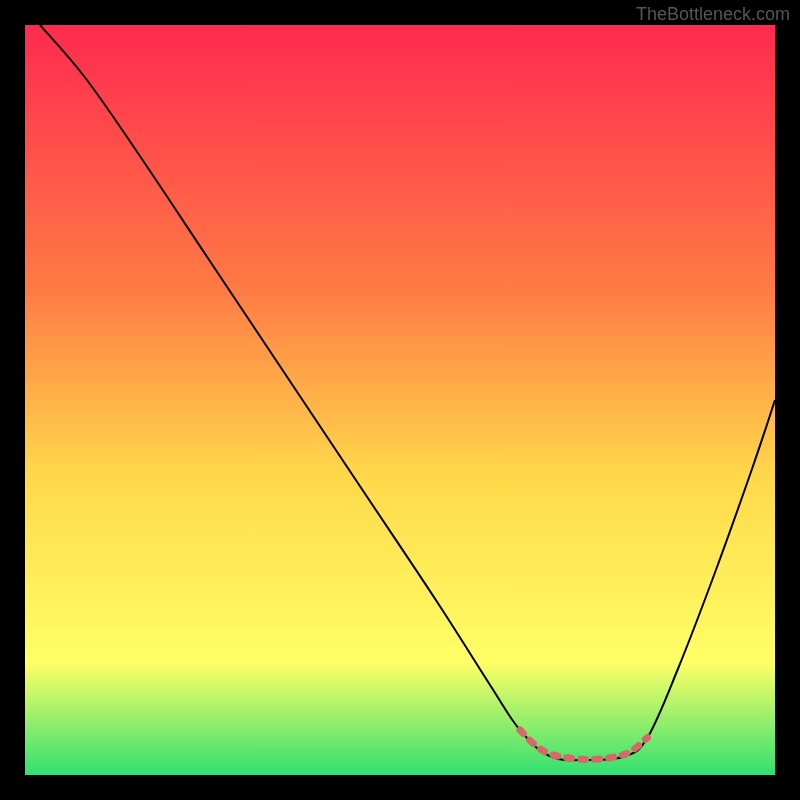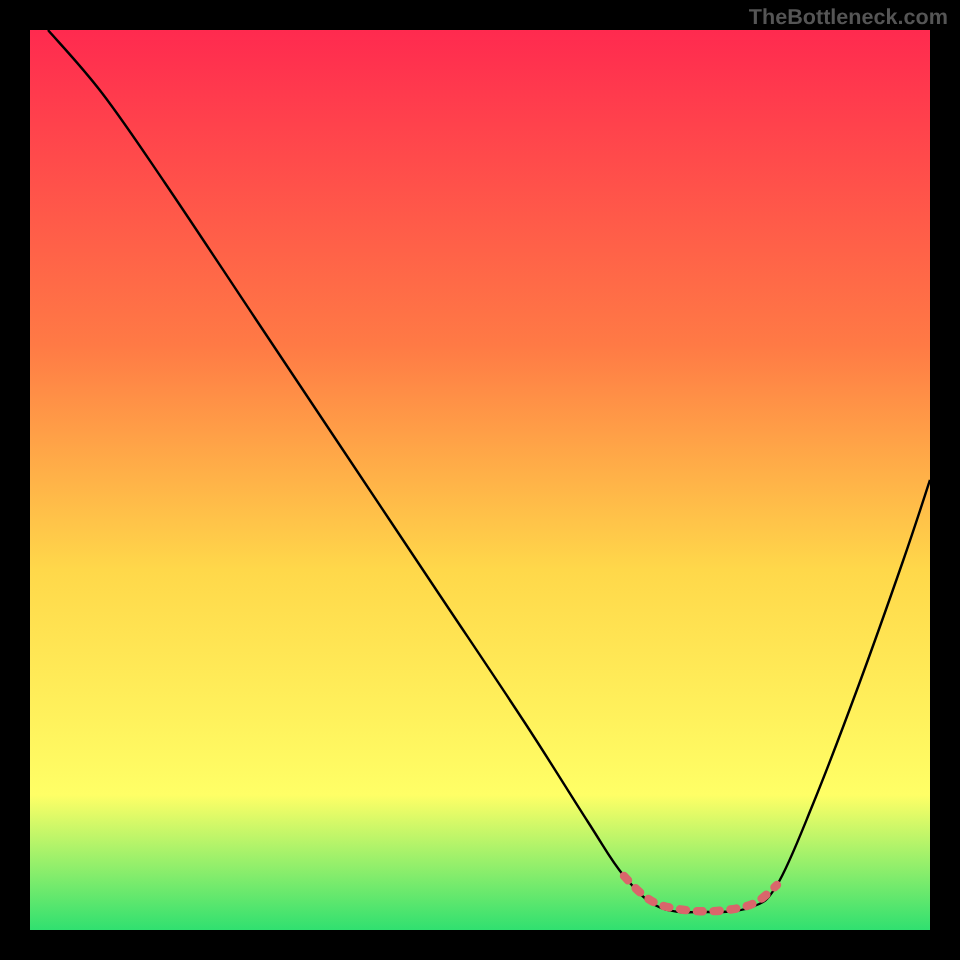--- a/index.html
+++ b/index.html
@@ -10,21 +10,21 @@
     background: #000;
     font-family: Arial, sans-serif;
     position: relative;
   }
   .watermark {
     position: absolute;
     top: 4px;
     right: 10px;
     color: #555555;
     font-size: 18px;
-    font-weight: bold;
+    font-weight: normal;
     z-index: 10;
   }
   .chart-container {
     position: absolute;
     top: 25px;
     left: 25px;
     width: 750px;
     height: 750px;
   }
   svg {

